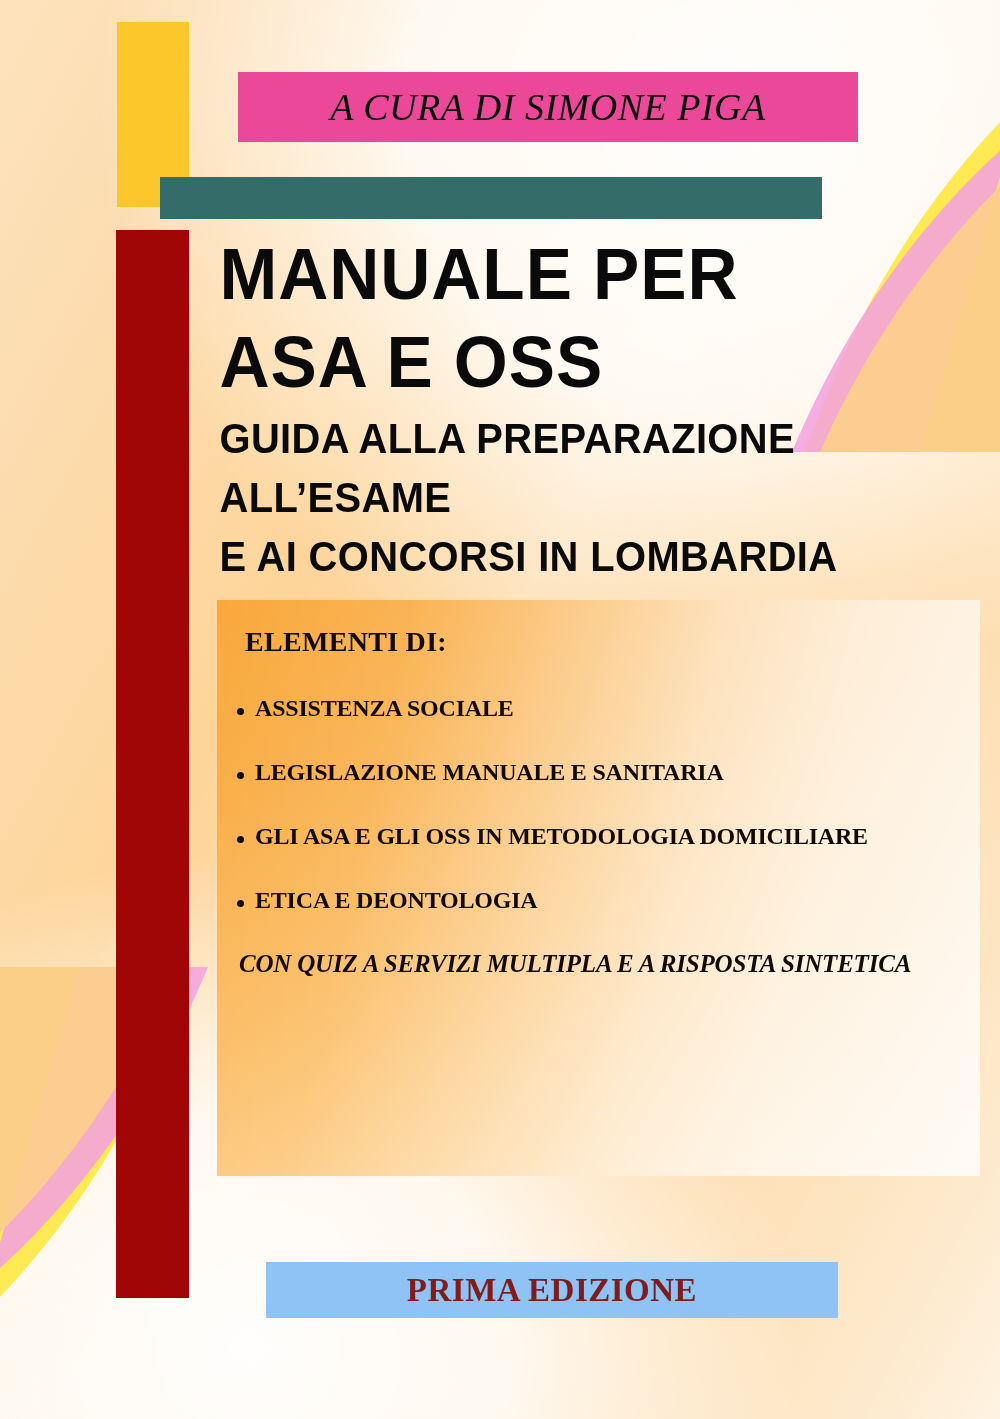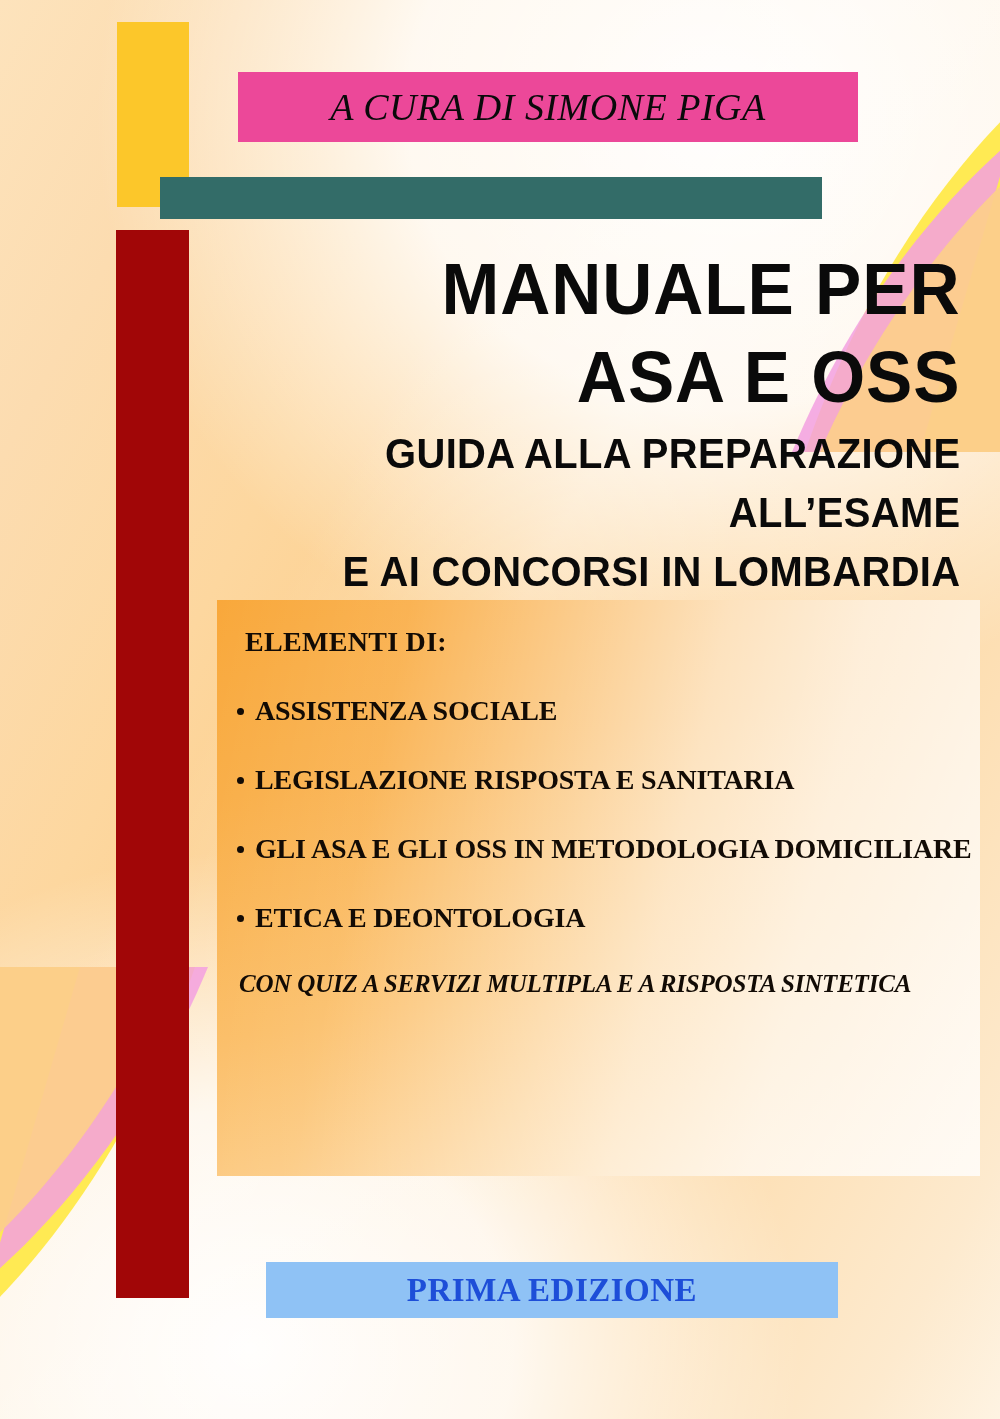--- a/index.html
+++ b/index.html
@@ -93,23 +93,23 @@
     font-weight: 400;
     font-size: 38px;
     letter-spacing: 0.5px;
     color: #0a0a0a;
     white-space: nowrap;
   }
 
   
   .title-block {
     position: absolute;
-    left: 200px; top: 245px;
+    left: 200px; top: 230px;
     width: 780px;
-    text-align: right;
+    text-align: left;
   }
   .title-main {
     font-family: "Liberation Sans Narrow", "Liberation Sans", sans-serif;
     font-weight: 700;
     font-size: 73px;
     line-height: 88px;
     letter-spacing: 1px;
     color: #0a0a0a;
     transform: scaleX(0.95);
     transform-origin: center;
@@ -152,21 +152,21 @@
     letter-spacing: 0.3px;
   }
   .contents-list {
     list-style: none;
     margin: 0;
     padding: 0;
   }
   .contents-list li {
     font-family: "Liberation Serif", serif;
     font-weight: 700;
-    font-size: 28px;
+    font-size: 24px;
     color: #120b05;
     margin: 37px 0 0 0;
     padding-left: 22px;
     position: relative;
     letter-spacing: -0.2px;
     white-space: nowrap;
   }
   .contents-list li::before {
     content: "";
     position: absolute;
@@ -194,21 +194,21 @@
     background: #8fc2f5;
     display: flex;
     align-items: center;
     justify-content: center;
   }
   .edition .txt {
     font-family: "Liberation Serif", serif;
     font-weight: 700;
     font-size: 33px;
     letter-spacing: 0.5px;
-    color: #1d4ed8;
+    color: #7f1d1d;
   }
 </style>
 </head>
 <body>
 
 <div id="cover">
 
   <div class="bg-base"></div>
   <div class="bg-sheen"></div>
 
@@ -237,21 +237,21 @@
     <div class="title-main">ASA E OSS</div>
     <div class="subtitle">GUIDA ALLA PREPARAZIONE</div>
     <div class="subtitle">ALL’ESAME</div>
     <div class="subtitle">E AI CONCORSI IN LOMBARDIA</div>
   </div>
 
   <div class="contents">
     <div class="contents-heading">ELEMENTI DI:</div>
     <ul class="contents-list">
       <li>ASSISTENZA SOCIALE</li>
-      <li>LEGISLAZIONE RISPOSTA E SANITARIA</li>
+      <li>LEGISLAZIONE MANUALE E SANITARIA</li>
       <li>GLI ASA E GLI OSS IN METODOLOGIA DOMICILIARE</li>
       <li>ETICA E DEONTOLOGIA</li>
     </ul>
     <div class="contents-note">CON QUIZ A SERVIZI MULTIPLA  E  A RISPOSTA SINTETICA</div>
   </div>
 
   <div class="edition">
     <div class="txt">PRIMA EDIZIONE</div>
   </div>
 

